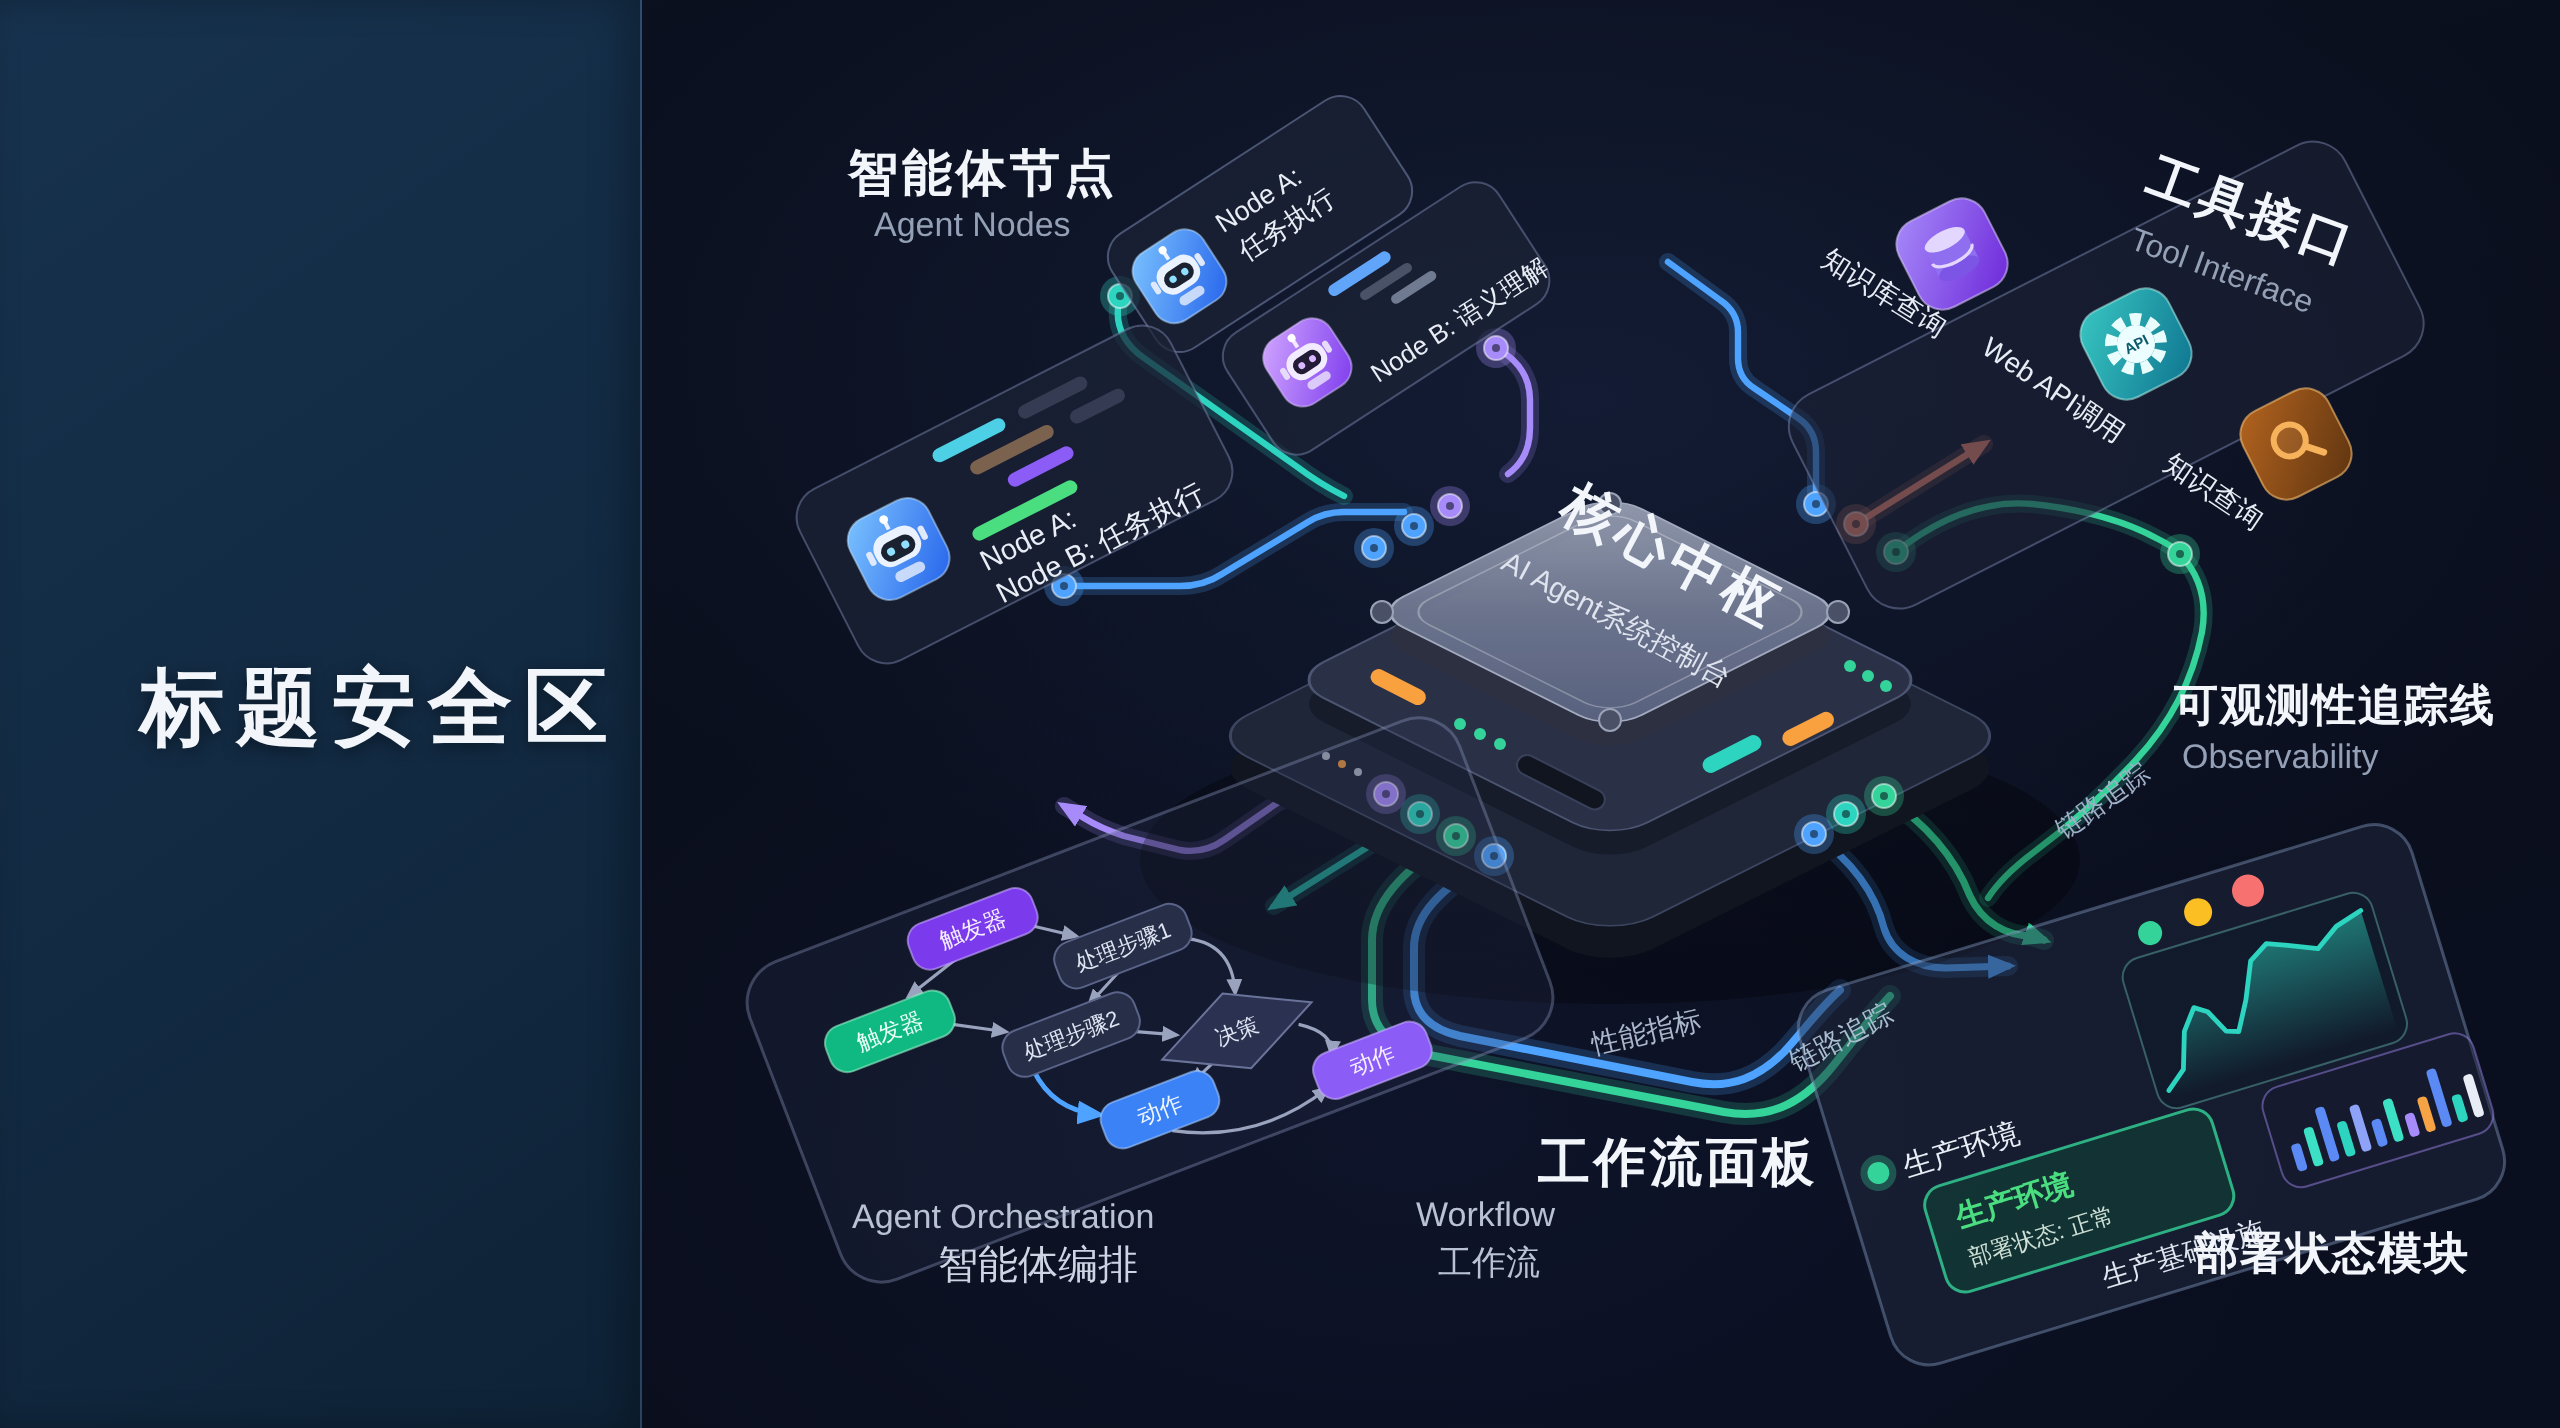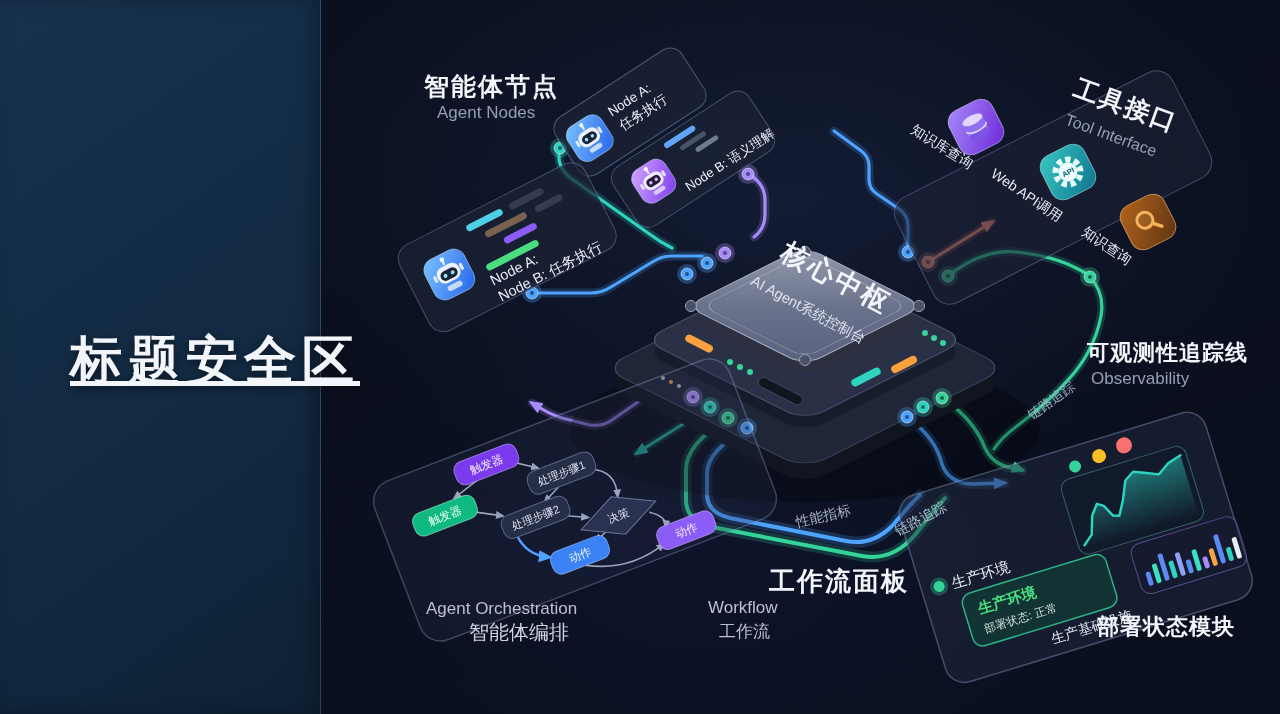--- a/index.html
+++ b/index.html
@@ -12,23 +12,22 @@
       linear-gradient(160deg,#0b1120 0%, #0a0e1c 55%, #0a0f20 100%);
   }
   .sidebar{
     position:absolute;left:0;top:0;width:320px;height:714px;
     background:linear-gradient(145deg,#17324e 0%, #122a42 55%, #0e2236 100%);
     border-right:1px solid rgba(130,175,230,.22);
     box-shadow:inset -8px 0 18px rgba(0,0,0,.25);
   }
   .sidebar-title{
     position:absolute;left:70px;top:326px;
-    font-size:52px;font-weight:bold;color:#f2f6fb;letter-spacing:6px;white-space:nowrap;
+    font-size:42px;font-weight:bold;color:#f2f6fb;letter-spacing:6px;white-space:nowrap;
     text-shadow:0 2px 8px rgba(0,0,0,.45);
-    text-decoration:underline;
   }
   svg{position:absolute;left:0;top:0;}
   text{font-family:"Liberation Sans", sans-serif;}
   .h1{font-weight:bold;fill:#f2f5fa;}
   .h2{fill:#93a0b6;}
   .soft{fill:#b9c2d4;}
   .wire{fill:none;stroke-linecap:round;stroke-linejoin:round;}
 </style>
 </head>
 <body>

